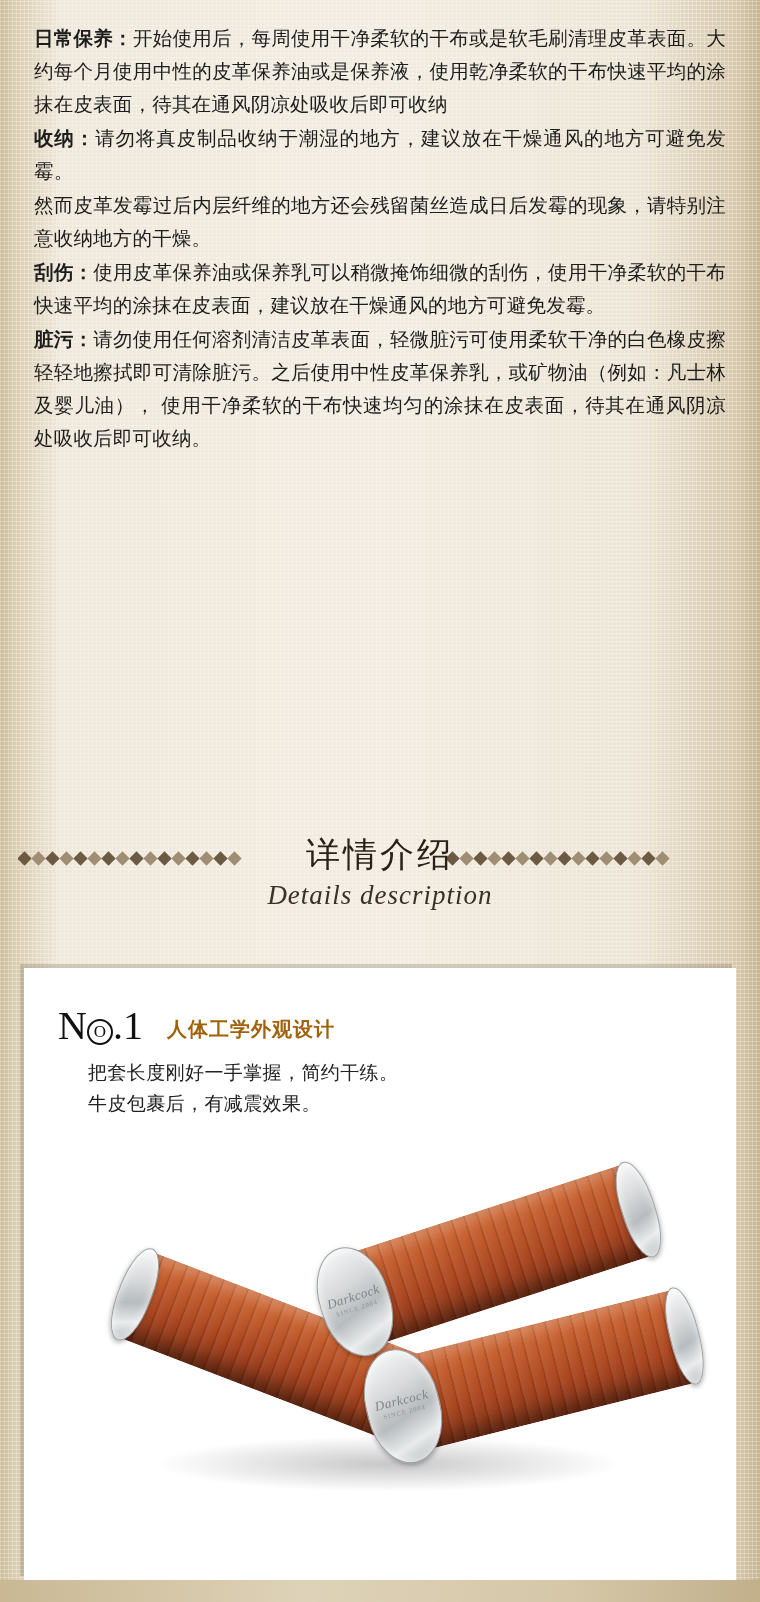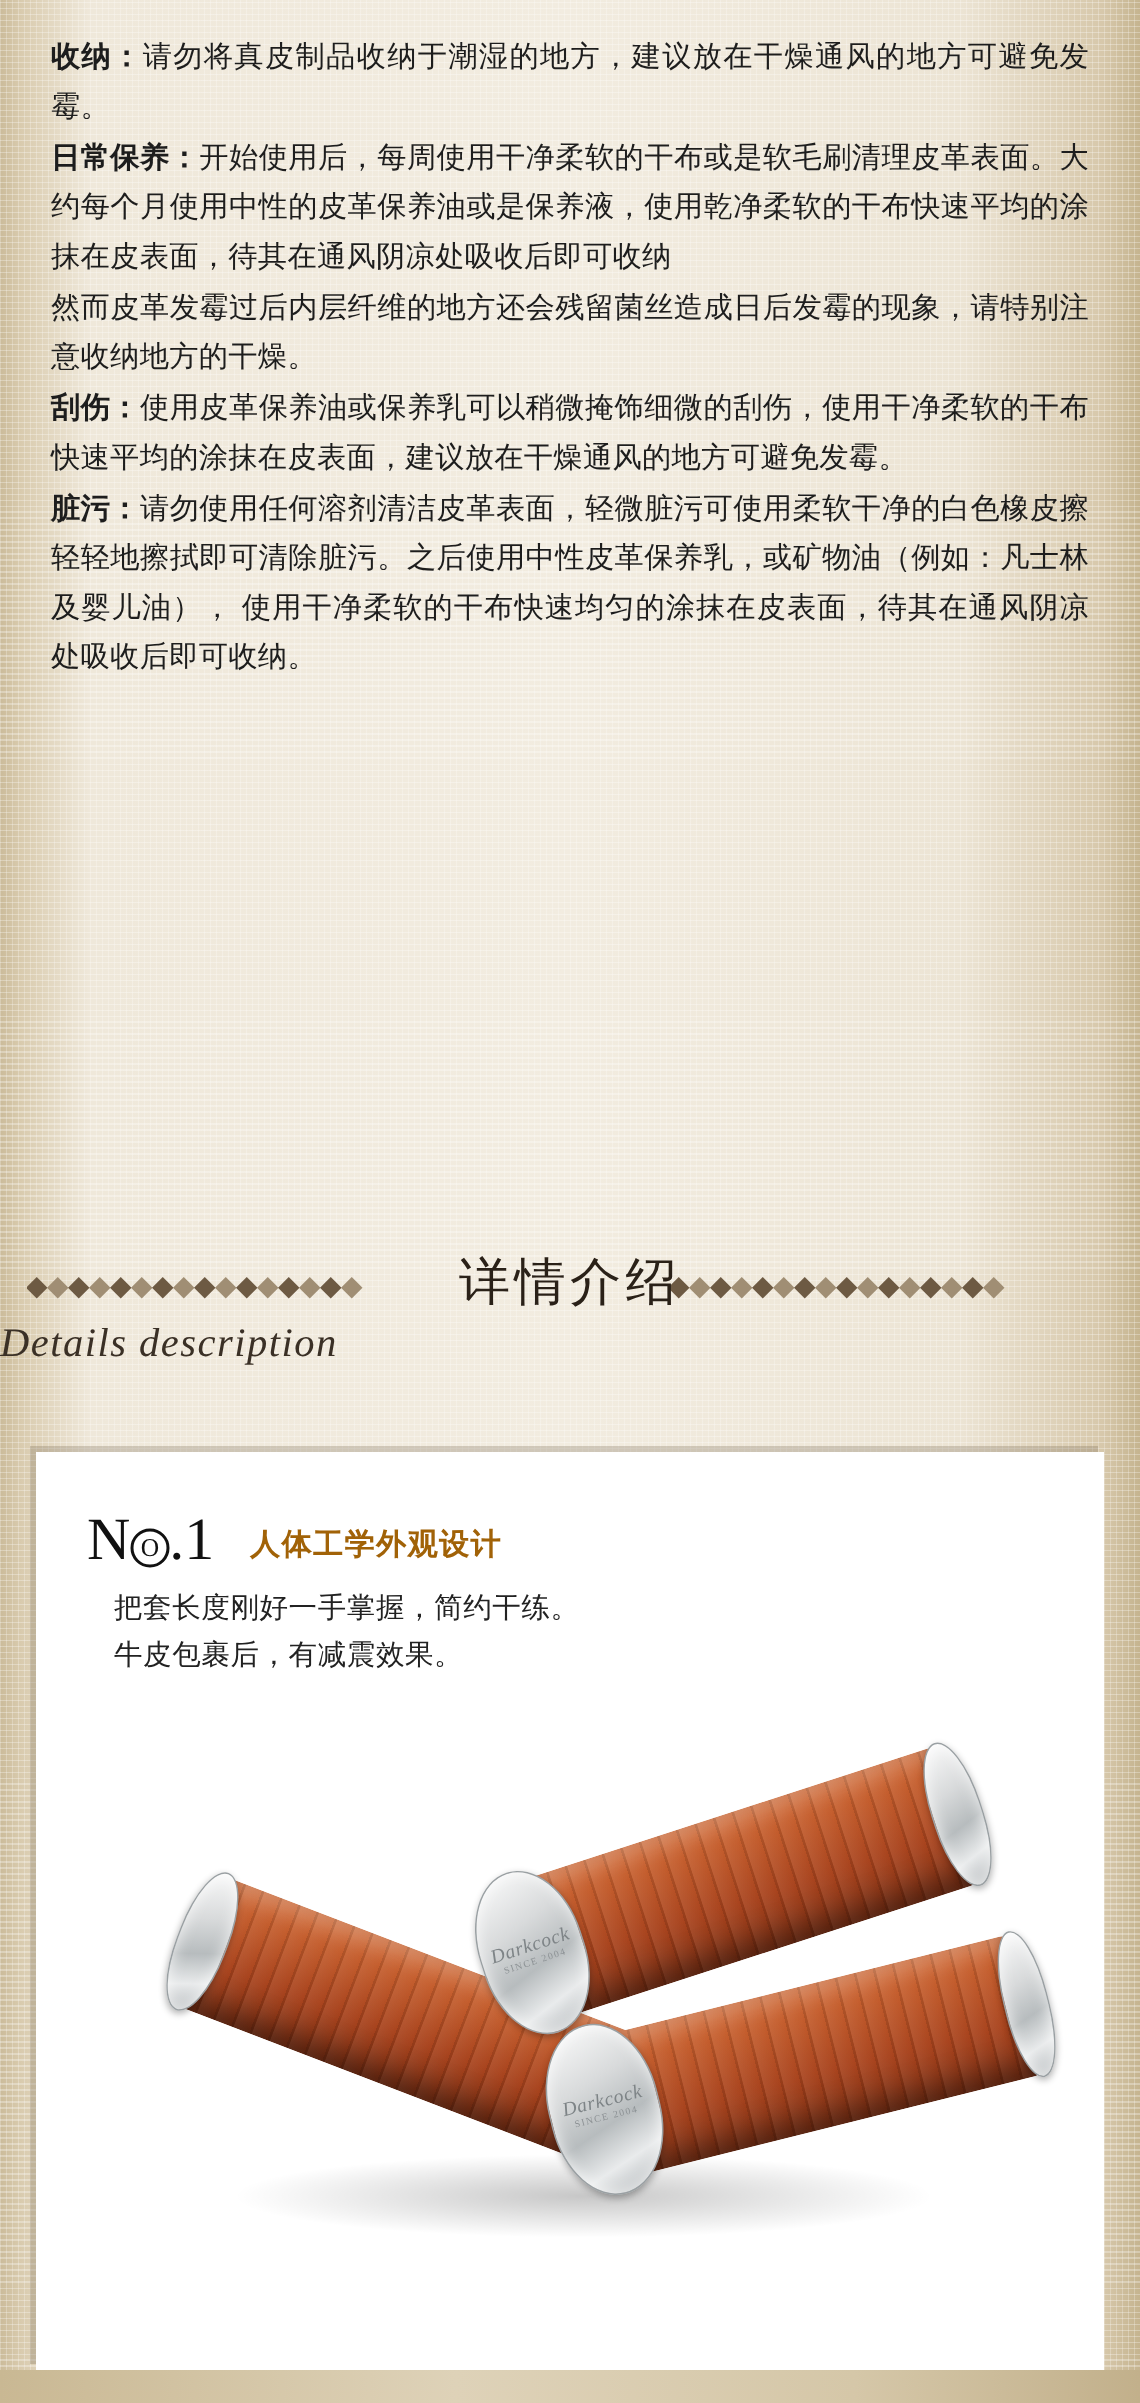--- a/index.html
+++ b/index.html
@@ -70,20 +70,21 @@
     text-align:center;
     font-size:34px;
     color:#2a2118;
     letter-spacing:3px;
     font-family:"Liberation Serif", serif;
   }
   .details-sub {
     position:absolute;
     top:44px;
     left:0; width:760px;
+    text-align:center;
     font-size:27px;
     color:#3a3026;
     font-style:italic;
     font-family:"Liberation Serif", serif;
     letter-spacing:1px;
   }
 
   
   .card {
     position:absolute;
@@ -123,20 +124,21 @@
     font-size:20px;
     font-weight:bold;
     color:#a16207;
     letter-spacing:1px;
     position:relative;
     top:-2px;
     text-align:center;
   }
   .card-lines {
     padding:12px 0 0 52px;
+    margin-left:12px;
   }
   .card-line {
     font-size:19px;
     line-height:31px;
     color:#222;
     letter-spacing:0.4px;
   }
 
   
   .photo {
@@ -240,25 +242,25 @@
   }
 </style>
 </head>
 <body>
 
 <div class="page">
 
   <section class="care">
 
     <p class="care-para">
+      <b class="lead">日常保养：</b><span>开始使用后，每周使用干净柔软的干布或是软毛刷清理皮革表面。大约每个月使用中性的皮革保养油或是保养液，使用乾净柔软的干布快速平均的涂抹在皮表面，待其在通风阴凉处吸收后即可收纳</span>
+    </p>
+
+    <p class="care-para">
       <b class="lead">收纳：</b><span>请勿将真皮制品收纳于潮湿的地方，建议放在干燥通风的地方可避免发霉。</span>
-    </p>
-
-    <p class="care-para">
-      <b class="lead">日常保养：</b><span>开始使用后，每周使用干净柔软的干布或是软毛刷清理皮革表面。大约每个月使用中性的皮革保养油或是保养液，使用乾净柔软的干布快速平均的涂抹在皮表面，待其在通风阴凉处吸收后即可收纳</span>
     </p>
 
 
 
     <p class="care-para">
       <span>然而皮革发霉过后内层纤维的地方还会残留菌丝造成日后发霉的现象，请特别注意收纳地方的干燥。</span>
     </p>
 
     <p class="care-para">
       <b class="lead">刮伤：</b><span>使用皮革保养油或保养乳可以稍微掩饰细微的刮伤，使用干净柔软的干布快速平均的涂抹在皮表面，建议放在干燥通风的地方可避免发霉。</span>

